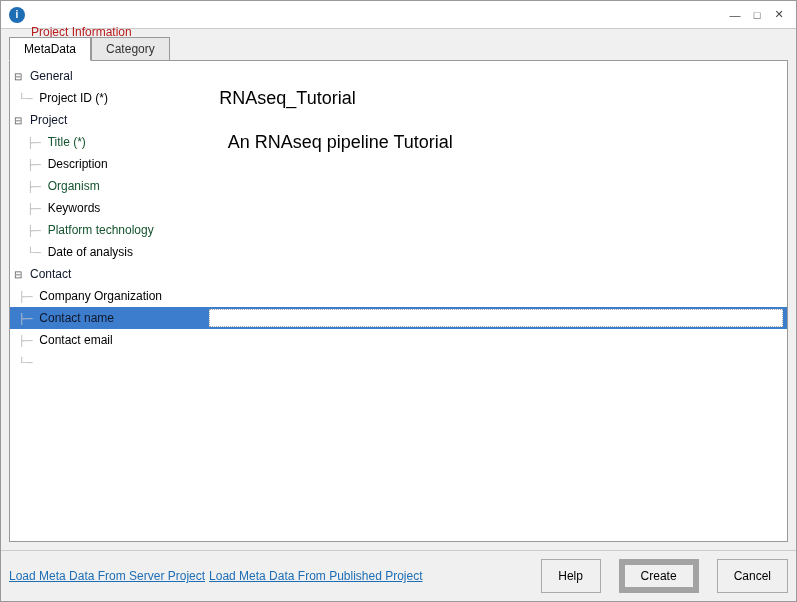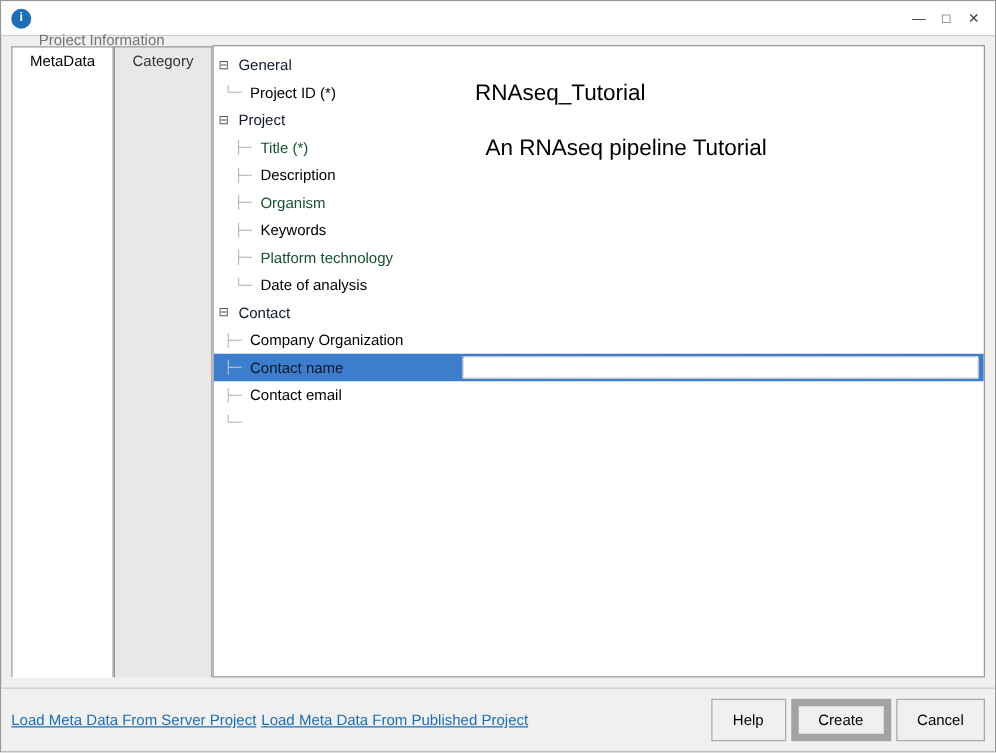--- a/index.html
+++ b/index.html
@@ -44,21 +44,21 @@
       align-items: center;
       justify-content: center;
       color: white;
       font-size: 10px;
       font-weight: bold;
     }
 
     .title-bar-text {
       flex: 1;
       font-size: 12px;
-      color: #737373;
+      color: #b91c1c;
       margin-top: 35px;
     }
 
     .title-bar-controls {
       display: flex;
       gap: 4px;
     }
 
     .title-bar-btn {
       width: 18px;
@@ -69,20 +69,21 @@
       font-size: 11px;
       color: #444;
       display: flex;
       align-items: center;
       justify-content: center;
     }
 
     .window-body {
       flex: 1;
       display: flex;
+      flex-direction: column;
       padding: 8px;
       overflow: hidden;
     }
 
     .tabs {
       display: flex;
       flex-shrink: 0;
       margin-bottom: 0;
     }
 
@@ -210,21 +211,21 @@
       color: #1e6eb5;
       text-decoration: underline;
       cursor: pointer;
       font-size: 12px;
       background: none;
       border: none;
     }
 
     .footer-buttons {
       display: flex;
-      gap: 4px;
+      gap: 18px;
     }
 
     .btn {
       padding: 4px 16px;
       border: 1px solid #aaa;
       background: #f0f0f0;
       cursor: pointer;
       font-size: 12px;
       min-width: 60px;
     }

